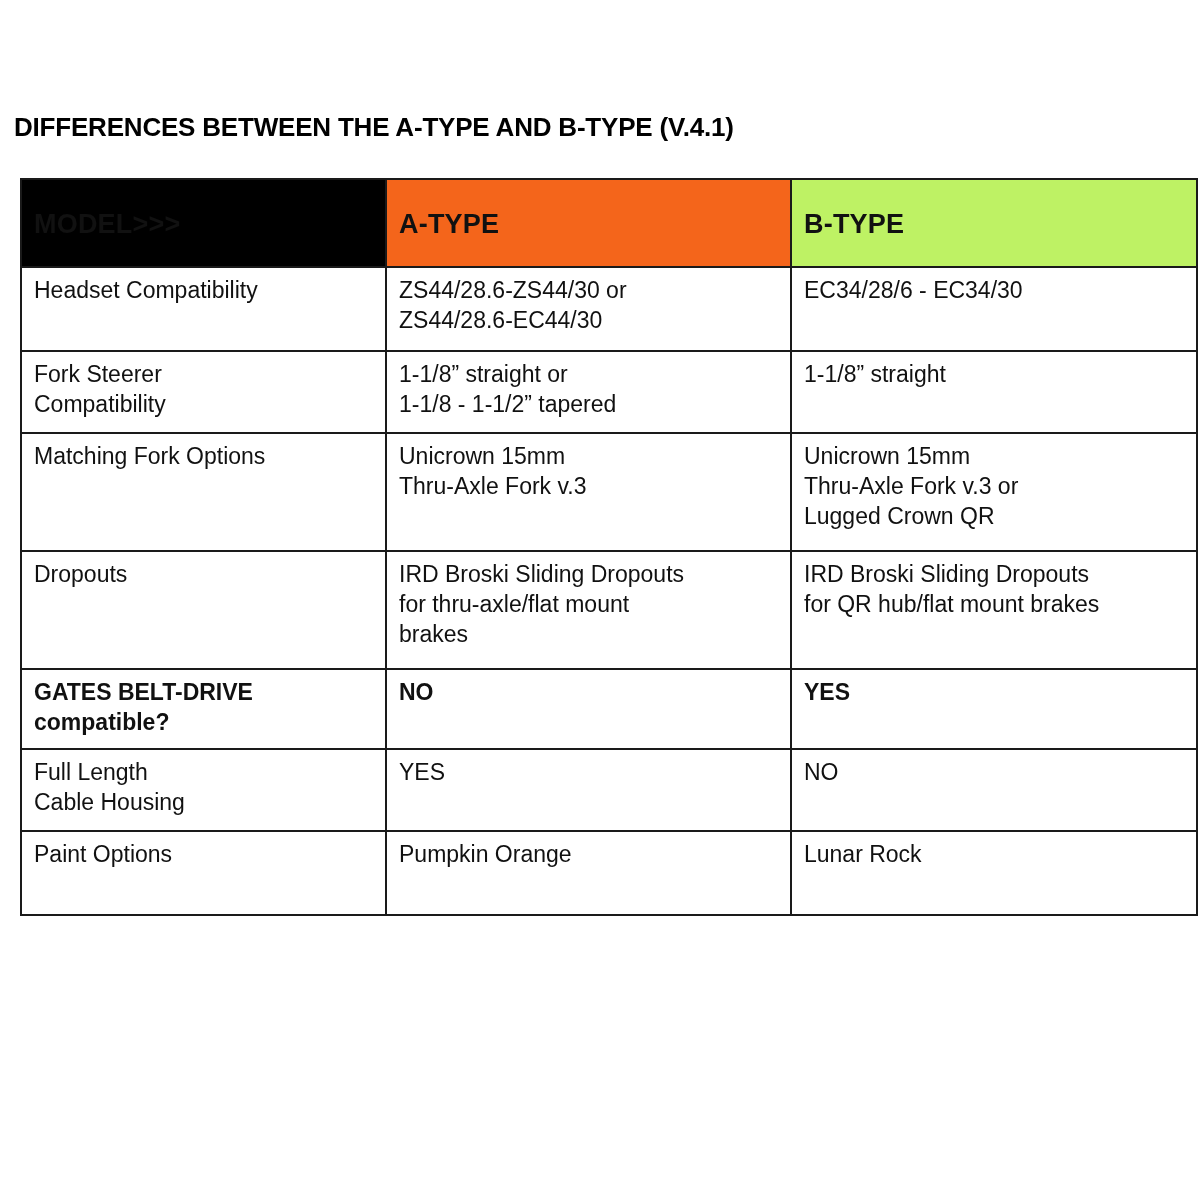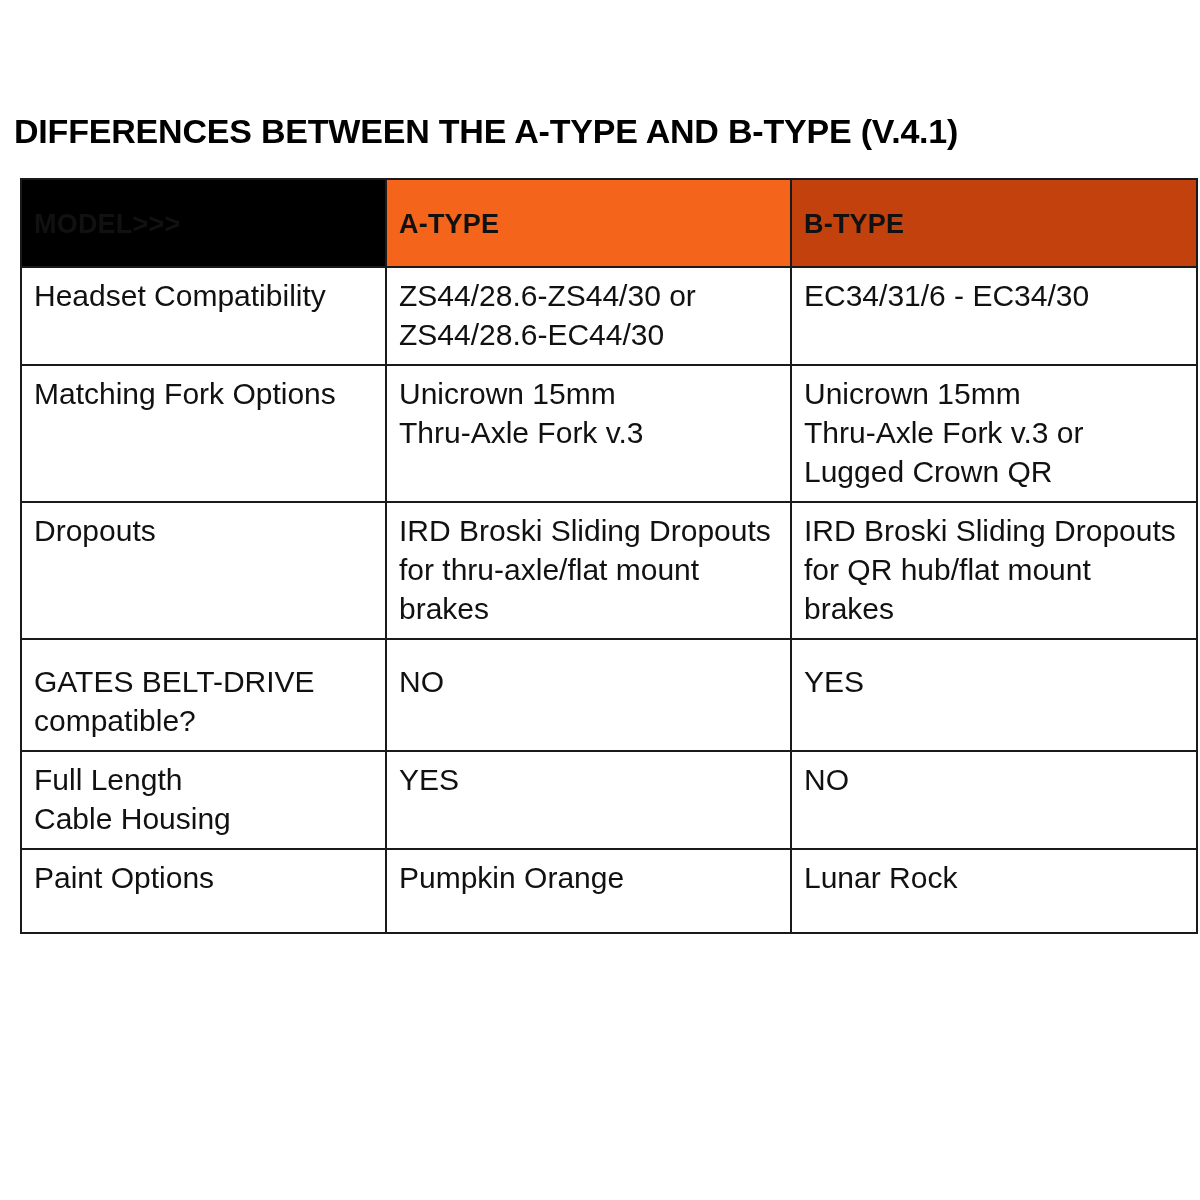--- a/index.html
+++ b/index.html
@@ -18,21 +18,21 @@
     position: relative;
     width: 1200px;
     height: 1200px;
     box-sizing: border-box;
   }
 
   .title {
     position: absolute;
     left: 14px;
     top: 112px;
-    font-size: 34px;
+    font-size: 26px;
     font-weight: bold;
     letter-spacing: -0.2px;
     color: #000000;
     white-space: nowrap;
   }
 
   .table-wrap {
     position: absolute;
     left: 20px;
     top: 178px;
@@ -48,21 +48,21 @@
   table.compare col.c-model  { width: 365px; }
   table.compare col.c-atype  { width: 405px; }
   table.compare col.c-btype  { width: 406px; }
 
   table.compare th,
   table.compare td {
     border: 2px solid #1a1a1a;
     padding: 8px 12px 10px 12px;
     vertical-align: top;
     text-align: left;
-    font-size: 30px;
+    font-size: 23px;
     line-height: 1.30;
     color: #111111;
     word-wrap: break-word;
   }
 
   
   table.compare thead th {
     height: 62px;
     font-size: 27px;
     font-weight: bold;
@@ -72,36 +72,36 @@
   }
   th.h-model {
     background: #000000;
     color: #ffffff;
   }
   th.h-atype {
     background: #F4651B;
     color: #0c0c0c;
   }
   th.h-btype {
-    background: #c2410c;
+    background: #bef264;
     color: #0c0c0c;
   }
 
   
   tr.r-headset  td { height: 64px; }
   tr.r-fork     td { height: 62px; }
   tr.r-matching td { height: 98px; }
   tr.r-rearhub  td { height: 64px; }
   tr.r-dropouts td { height: 98px; }
   tr.r-gates    td { height: 56px; }
   tr.r-downtube td { height: 62px; }
   tr.r-fulllen  td { height: 62px; margin-top: 48px; }
   tr.r-paint    td { height: 64px; }
 
-  td.emph, td.emph .cell-line { font-weight: normal; margin-top: 14px; }
+  td.emph, td.emph .cell-line { font-weight: bold; }
 
   .cell-line {
     display: block;
     white-space: pre-wrap;
   }
 </style>
 </head>
 <body>
 
 <div class="page">
@@ -126,24 +126,37 @@
 
         <tr class="r-headset">
           <td>
               <span class="cell-line">Headset Compatibility</span>
             </td>
           <td>
               <span class="cell-line">ZS44/28.6-ZS44/30 or
 ZS44/28.6-EC44/30</span>
             </td>
           <td>
-              <span class="cell-line">EC34/31/6 - EC34/30</span>
-            </td>
-        </tr>
-
+              <span class="cell-line">EC34/28/6 - EC34/30</span>
+            </td>
+        </tr>
+
+        <tr class="r-fork">
+          <td>
+              <span class="cell-line">Fork Steerer
+Compatibility</span>
+            </td>
+          <td>
+              <span class="cell-line">1-1/8” straight or
+1-1/8 - 1-1/2” tapered</span>
+            </td>
+          <td>
+              <span class="cell-line">1-1/8” straight</span>
+            </td>
+        </tr>
 
         <tr class="r-matching">
           <td>
               <span class="cell-line">Matching Fork Options</span>
             </td>
           <td>
               <span class="cell-line">Unicrown 15mm
 Thru-Axle Fork v.3</span>
             </td>
           <td>

